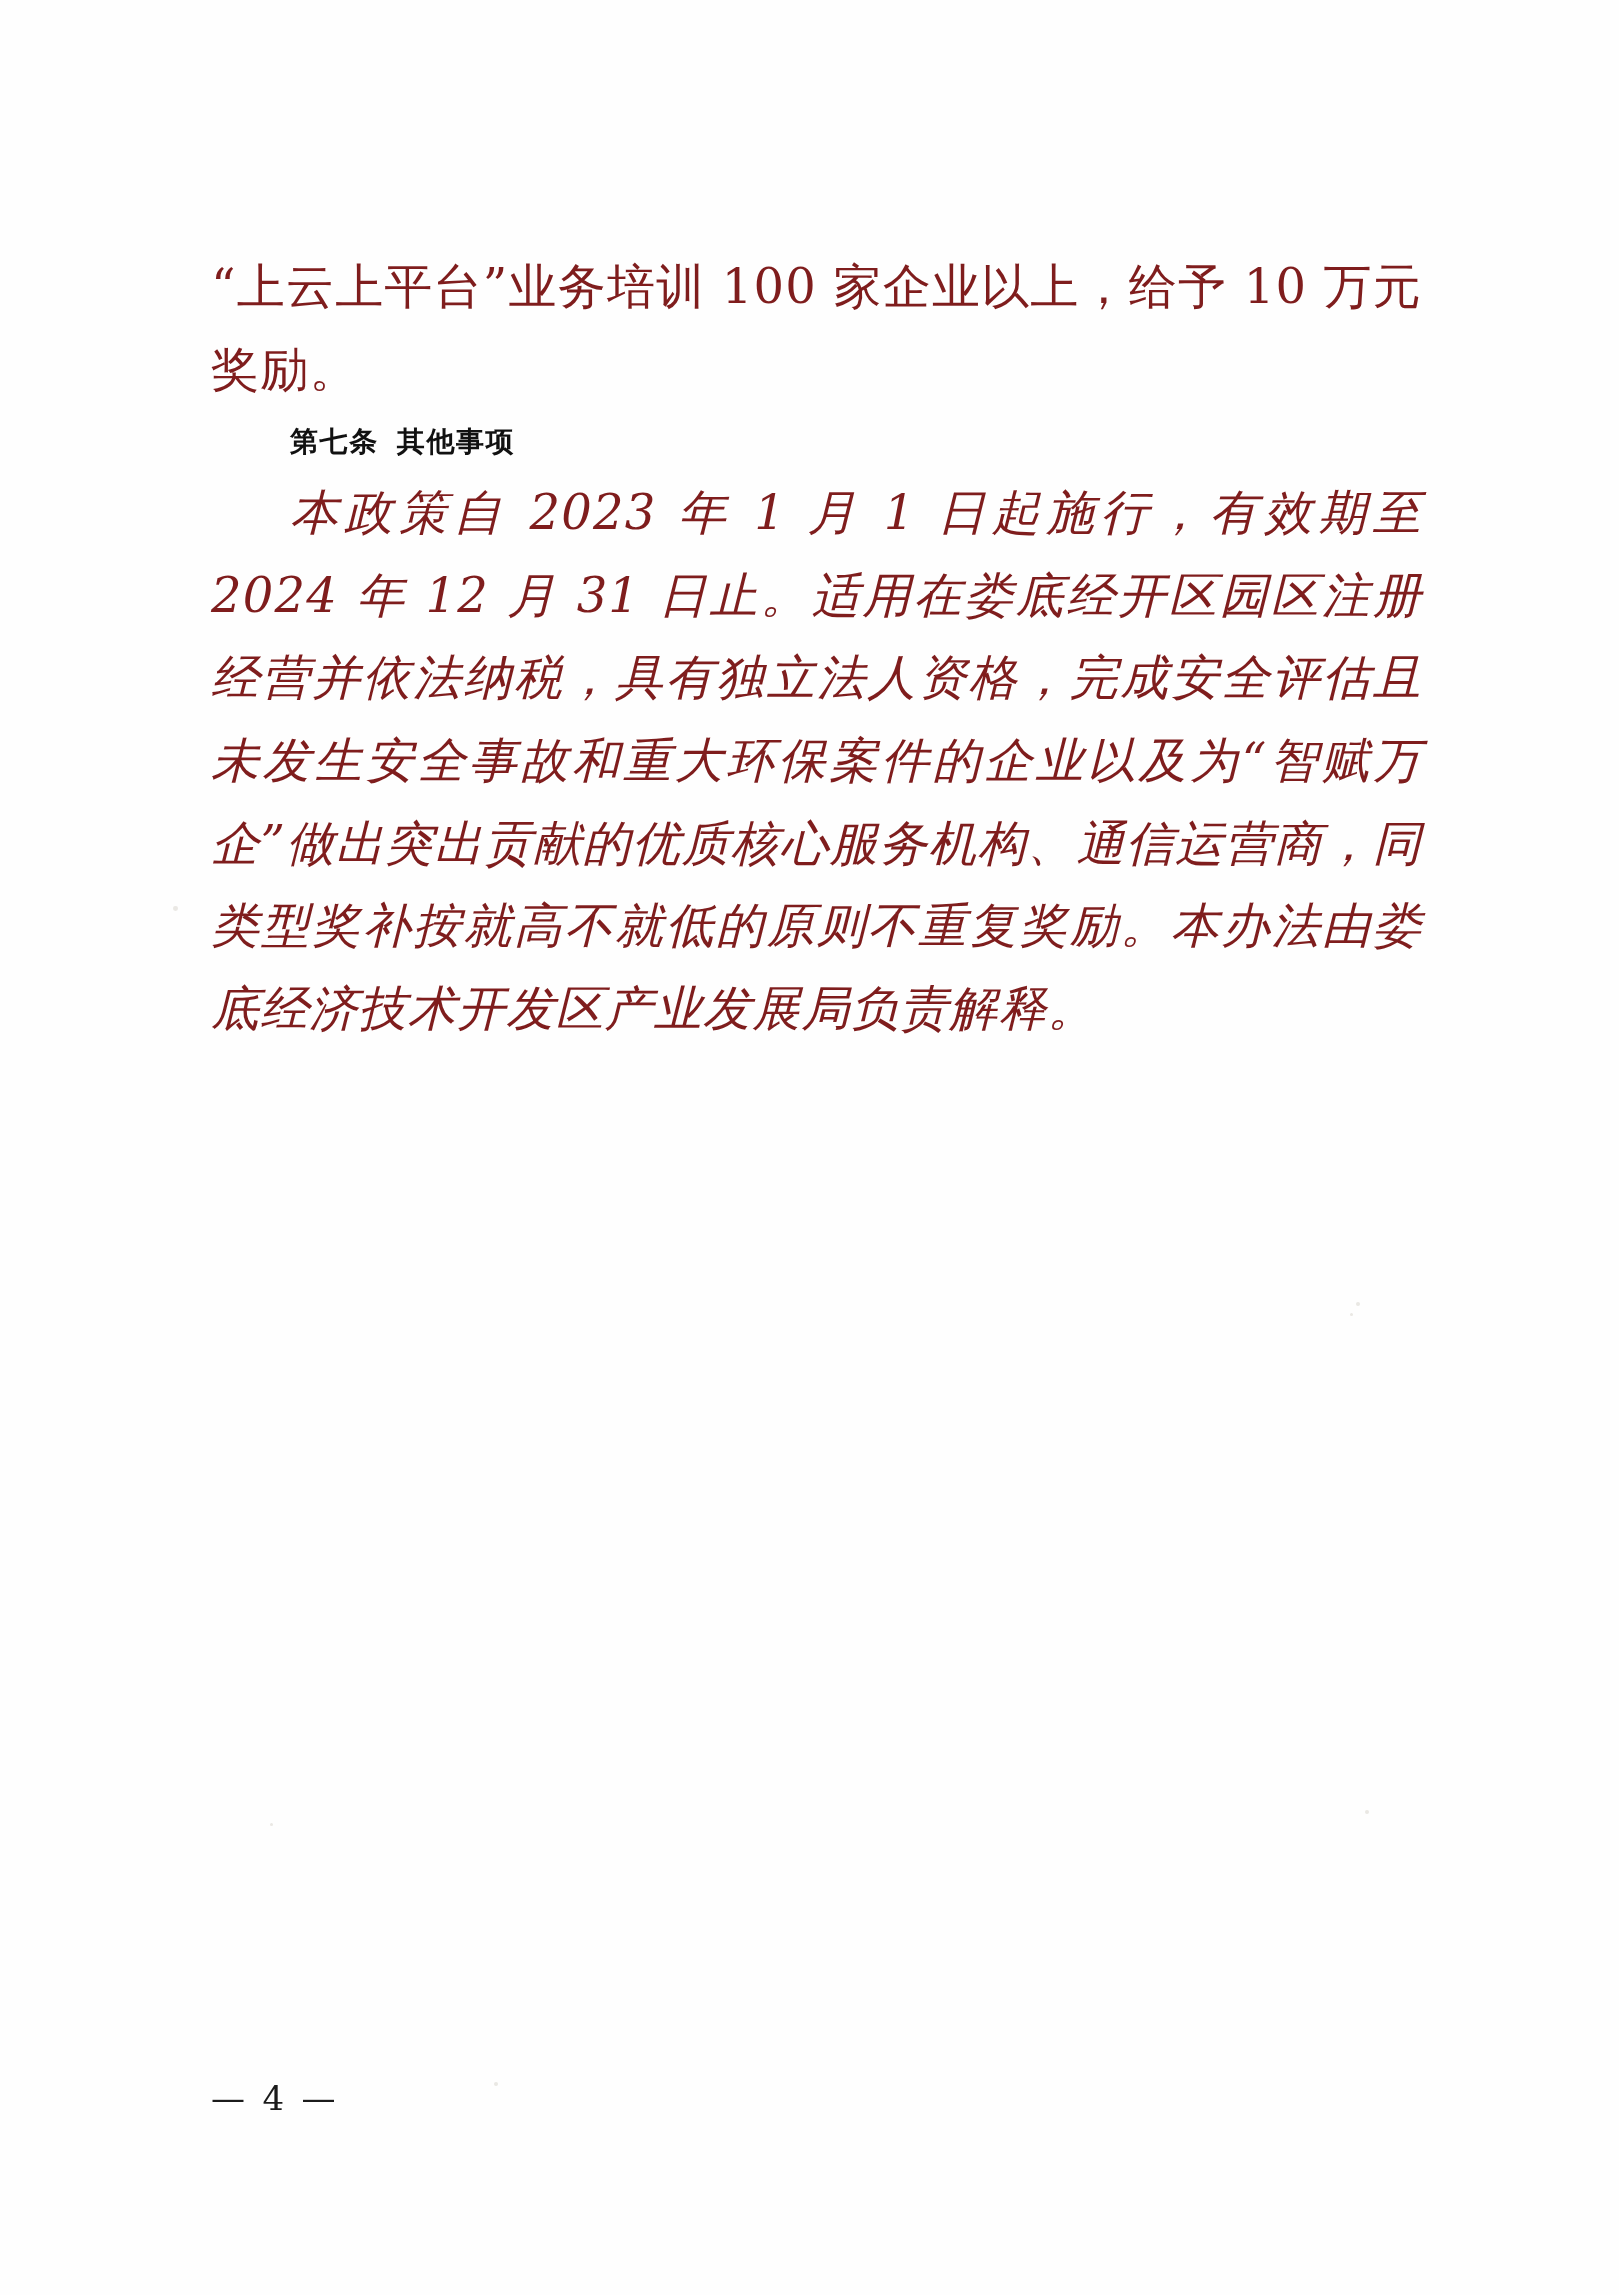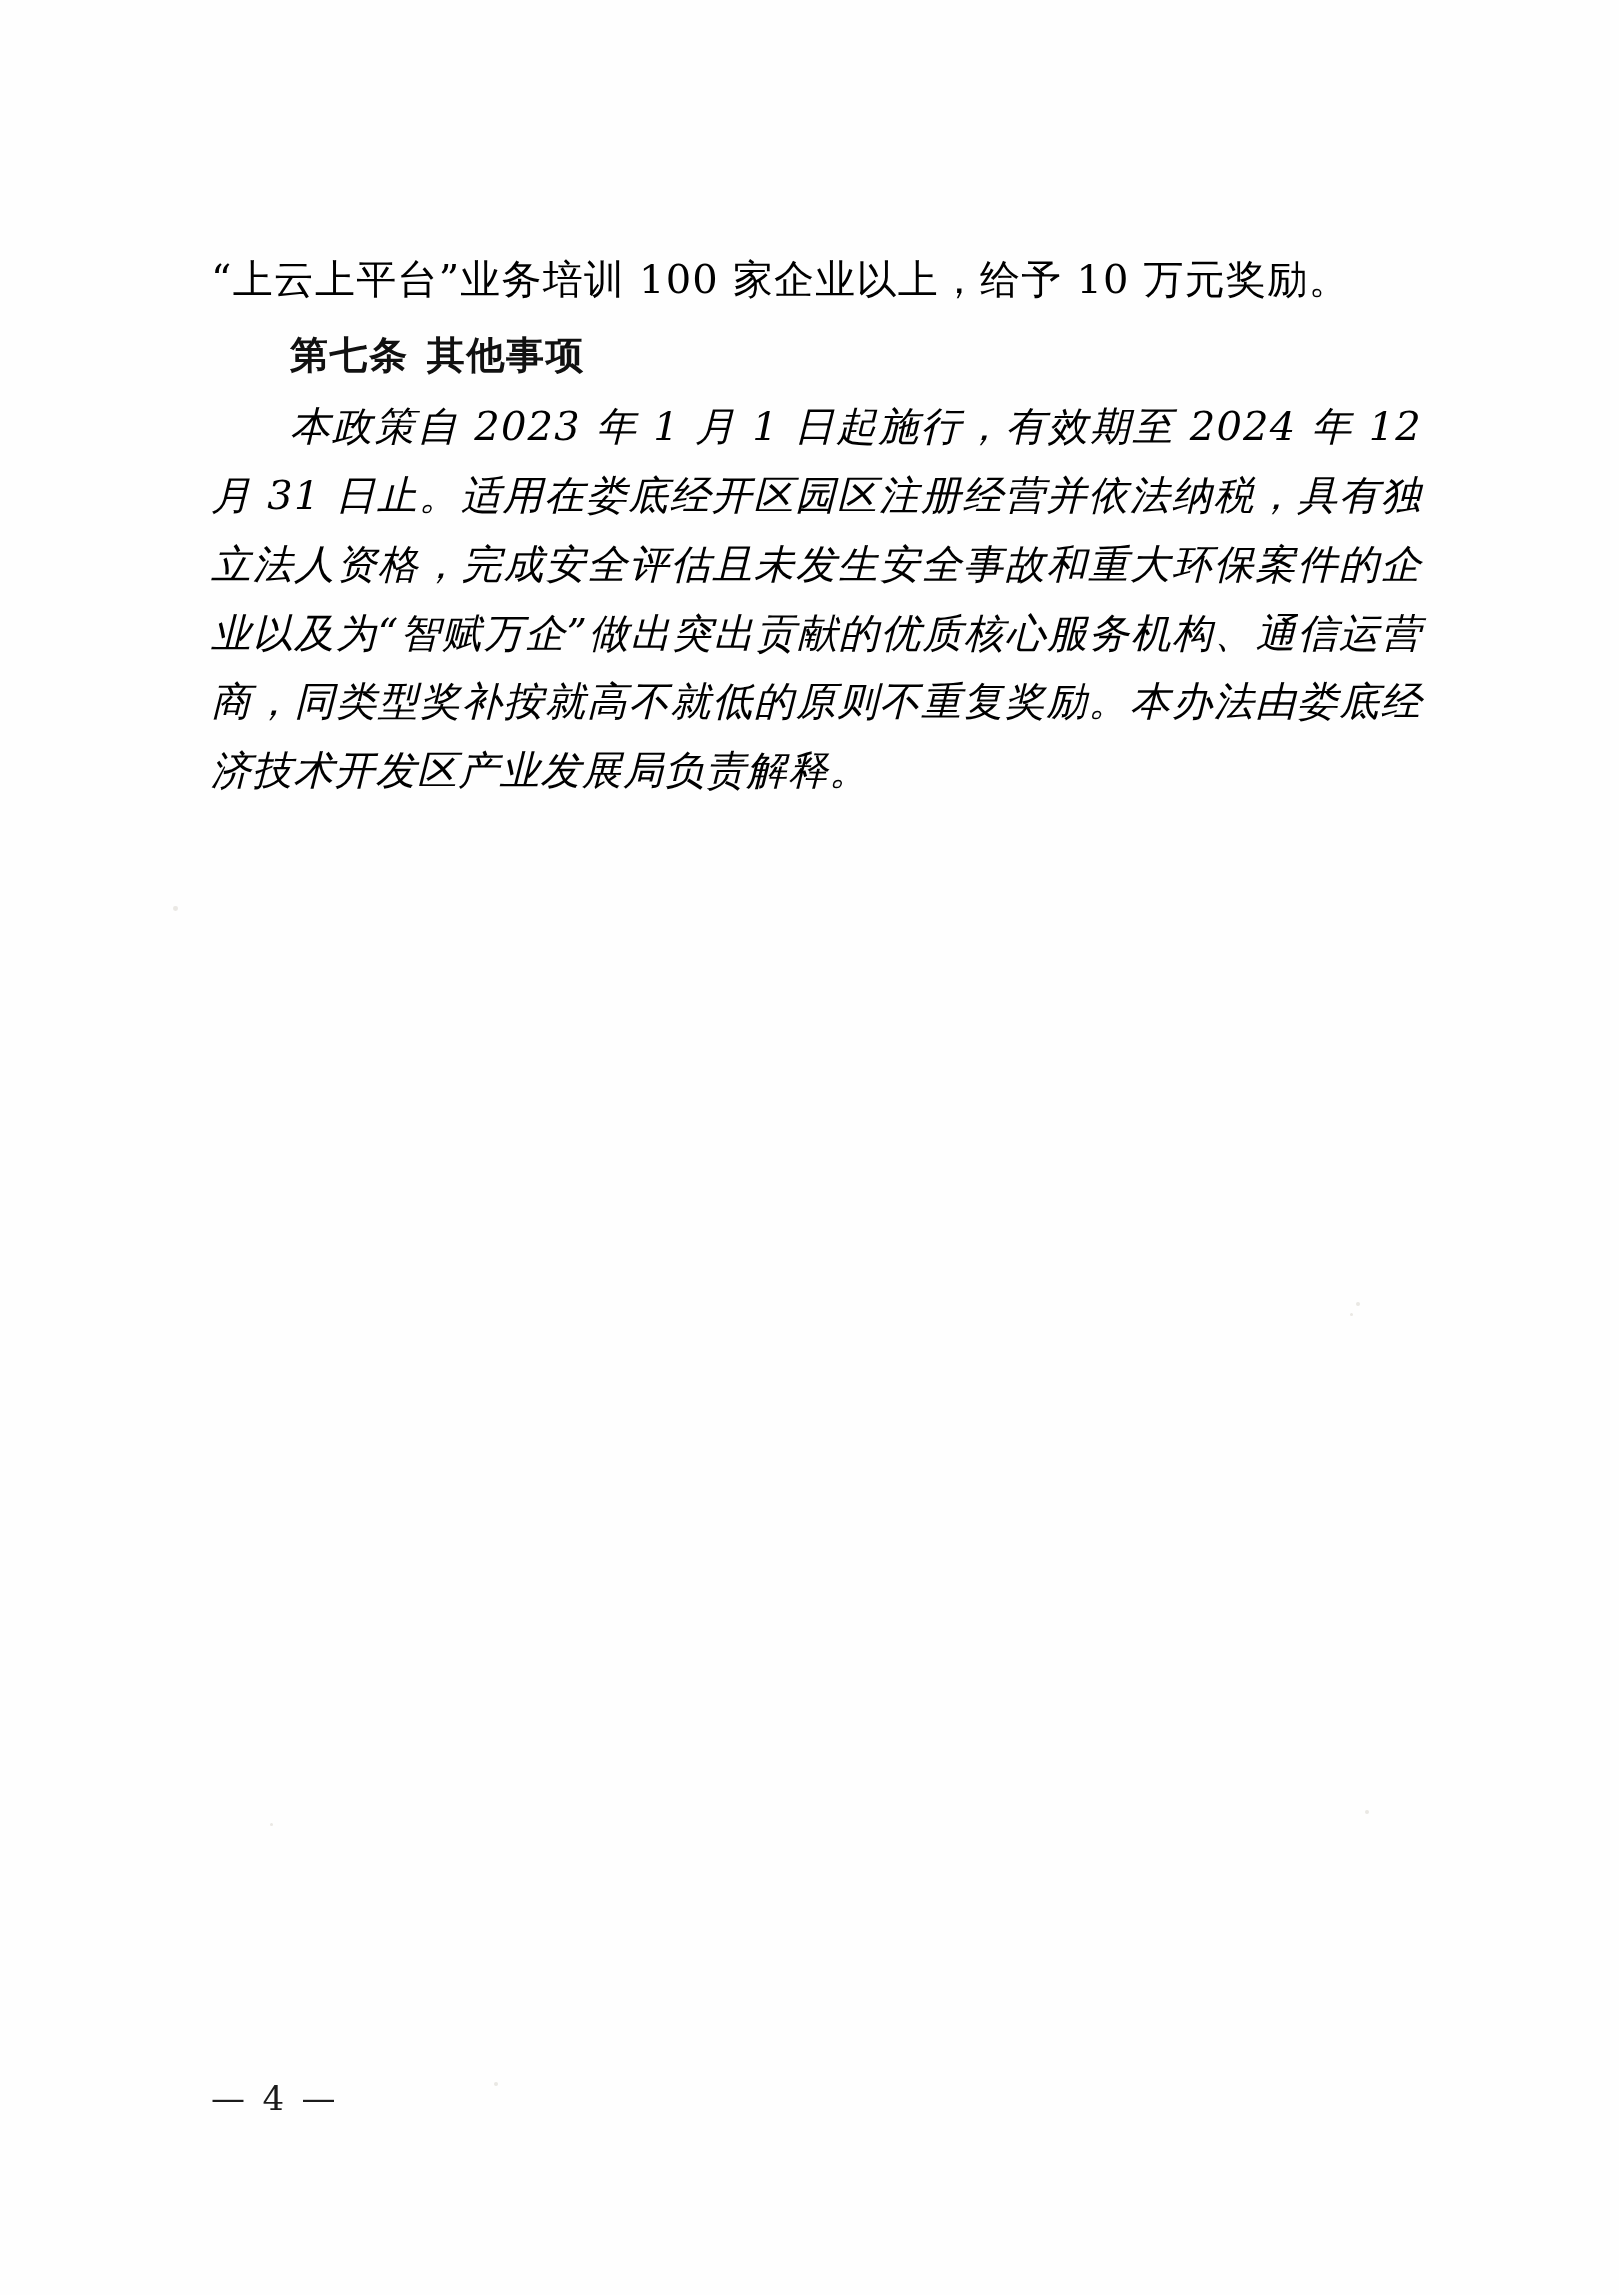--- a/index.html
+++ b/index.html
@@ -23,34 +23,34 @@
     height: 2295px;
     background: #fefefe;
   }
   .content {
     position: absolute;
     left: 211px;
     top: 245px;
     width: 1211px;
   }
   .para {
-    font-size: 40px;
+    font-size: 48px;
     line-height: 1.72;
     letter-spacing: 1.2px;
     text-align: justify;
     text-justify: inter-ideograph;
     margin: 0 0 4.9px 0;
-    color: #000000;
+    color: #7f1d1d;
   }
   .para.indent {
     text-indent: 79px;
     font-style: italic;
   }
   .heading {
-    font-size: 38px;
+    font-size: 28px;
     line-height: 1.72;
     letter-spacing: 1.6px;
     font-weight: 700;
     text-indent: 79px;
     margin: 8.2px 0 4.9px 0;
     color: #111;
   }
   .heading .hd-sep {
     display: inline-block;
     width: 18px;

